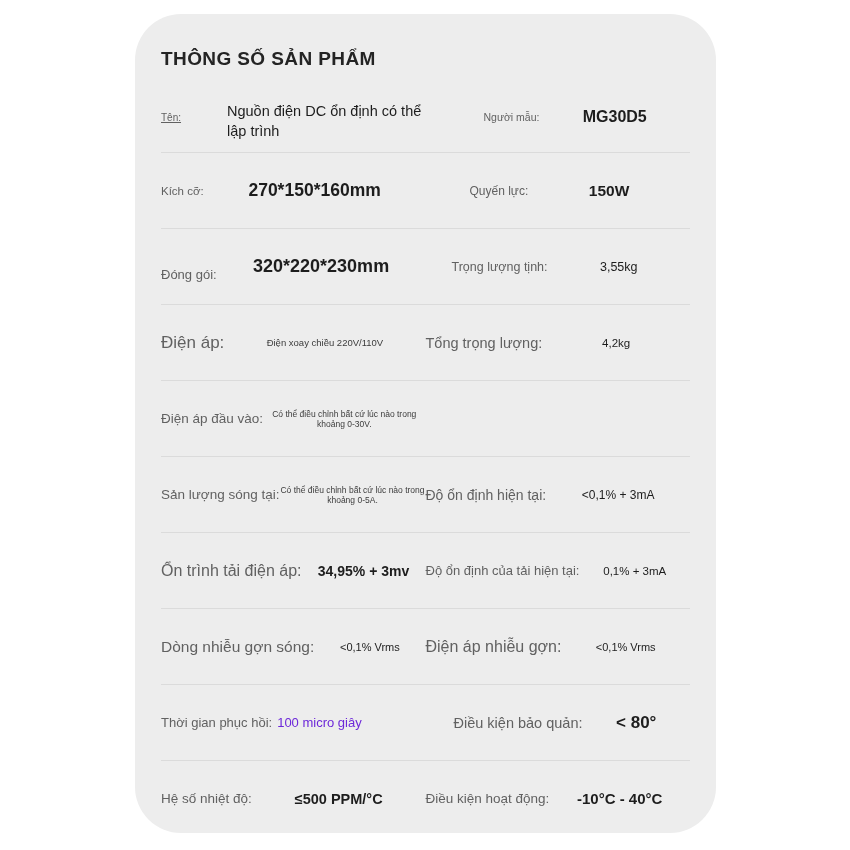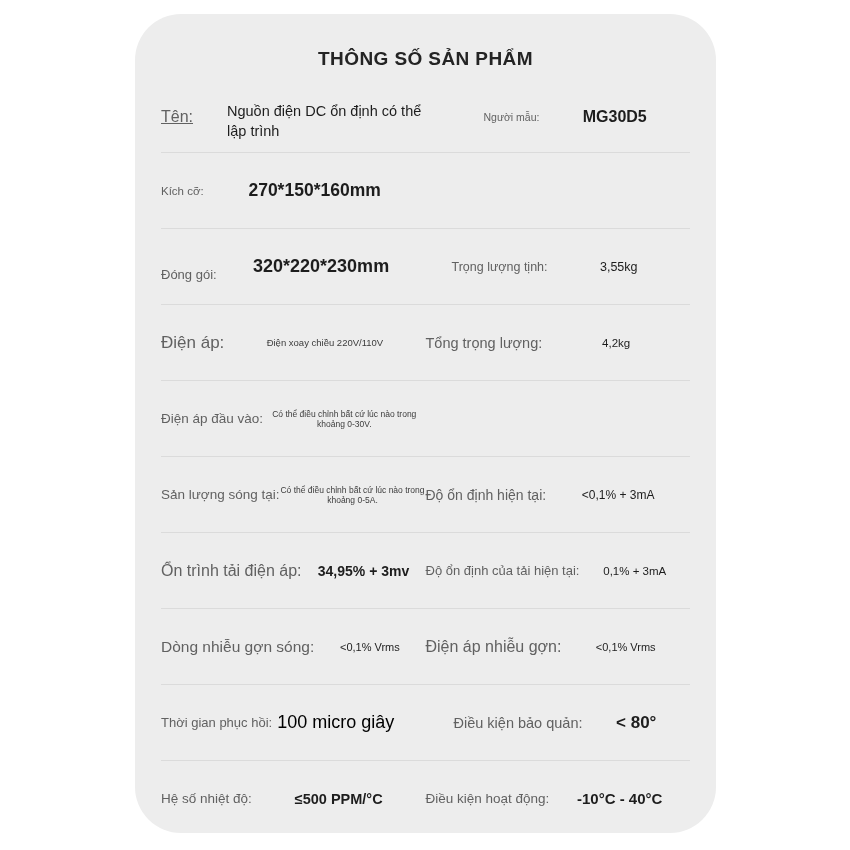--- a/index.html
+++ b/index.html
@@ -7,36 +7,36 @@
     position:relative; width:850px; height:850px;
     background:#ffffff; overflow:hidden;
     font-family:"Liberation Sans", sans-serif;
   }
   .card {
     position:absolute; left:135px; top:14px; width:581px; height:819px;
     background:var(--card-bg,#ededed); border-radius:46px;
     box-sizing:border-box; padding:26px 26px 0 26px;
   }
   .title {
-    height:42px; text-align:center; padding-top:8px; box-sizing:border-box;
+    height:42px; padding-top:8px; box-sizing:border-box;
     font-size:19px; font-weight:700; letter-spacing:0.4px; color:#242424;
   }
   .row {
     display:flex; align-items:center; height:75px;
     border-bottom:1px solid var(--divider,#dbdbdb);
   }
   .row:last-child { border-bottom:none; }
   .half { width:50%; display:flex; align-items:center; min-width:0; }
   .lbl { color:var(--label,#616161); flex-shrink:0; }
   .val { color:var(--value,#1d1d1d); }
   .cen { flex:1; text-align:center; }
 
   
   .r1 { height:70px; }
-  .r1 .left .lbl { font-size:16px; width:66px;text-decoration:underline; }
+  .r1 .left .lbl { font-size:10px; width:66px;text-decoration:underline; }
   .r1 .left .val { font-size:14.5px; font-weight:500; max-width:205px; line-height:1.4;margin-top:8px; }
   .r1 .right .lbl { font-size:10.5px; margin-left:58px; }
   .r1 .right .val { font-size:16px; font-weight:700; }
   
   .r2 .left .lbl { font-size:11.5px; }
   .r2 .left .val { font-size:17.5px; font-weight:700; }
   .r2 .right .lbl { font-size:12px; margin-left:44px; }
   .r2 .right .val { font-size:15.5px; font-weight:700; }
   
   .r3 .left .lbl { font-size:13px;margin-top:16px; }
@@ -63,21 +63,21 @@
   .r7 .left .val { font-size:14px; font-weight:600; }
   .r7 .right .lbl { font-size:13px; }
   .r7 .right .val { font-size:11.5px; font-weight:500; }
   
   .r8 .left .lbl { font-size:15.5px; }
   .r8 .left .val { font-size:11px; font-weight:500; }
   .r8 .right .lbl { font-size:16px; }
   .r8 .right .val { font-size:11px; font-weight:500; }
   
   .r9 .left .lbl { font-size:13px; }
-  .r9 .left .val { font-size:18px; color:#000000; margin-left:5px; }
+  .r9 .left .val { font-size:13px; color:#6d28d9; margin-left:5px; }
   .r9 .right .lbl { font-size:14.5px; margin-left:28px; }
   .r9 .right .val { font-size:17px; font-weight:700; }
   
   .r10 .left .lbl { font-size:13.5px; }
   .r10 .left .val { font-size:14.5px; font-weight:600; }
   .r10 .right .lbl { font-size:13.5px; }
   .r10 .right .val { font-size:15px; font-weight:700; }
 </style>
 </head>
 <body>
@@ -94,20 +94,24 @@
       <div class="half right">
         <span class="lbl">Người mẫu:</span>
         <span class="val cen">MG30D5</span>
       </div>
     </div>
 
     <div class="row r2">
       <div class="half left">
         <span class="lbl">Kích cỡ:</span>
         <span class="val cen">270*150*160mm</span>
+      </div>
+      <div class="half right">
+        <span class="lbl">Quyến lực:</span>
+        <span class="val cen">150W</span>
       </div>
     </div>
 
     <div class="row r3">
       <div class="half left">
         <span class="lbl">Đóng gói:</span>
         <span class="val cen">320*220*230mm</span>
       </div>
       <div class="half right">
         <span class="lbl">Trọng lượng tịnh:</span>

